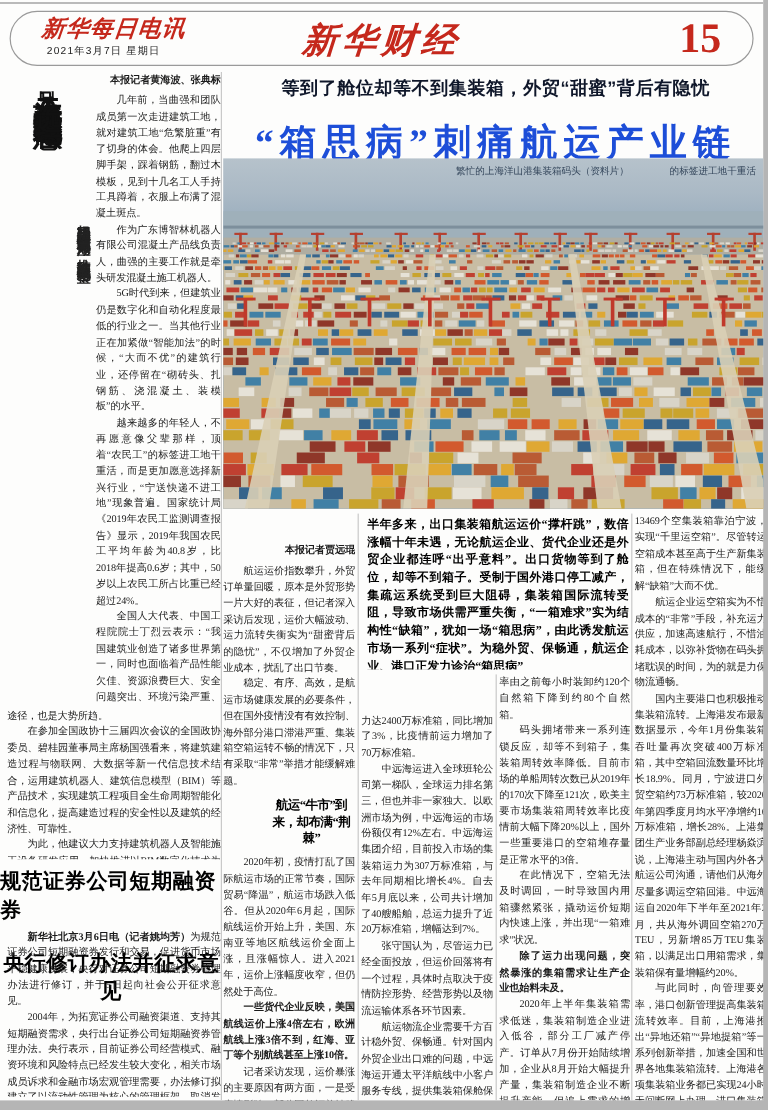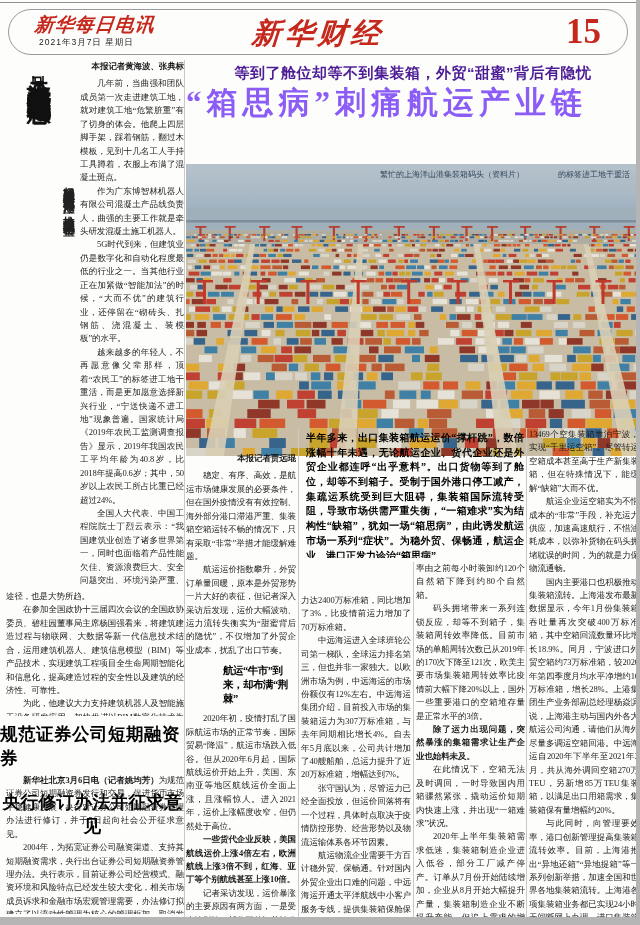--- a/index.html
+++ b/index.html
@@ -24,24 +24,24 @@
   .sb-col{position:absolute;left:80px;top:60px;width:104px;height:527px;overflow:hidden;}
   .sb-wide{position:absolute;left:6px;top:590px;width:178px;height:126px;overflow:hidden;}
 
   
   .reg-h1{position:absolute;left:0;top:722px;width:185px;font-size:17.5px;font-weight:bold;letter-spacing:0.5px;}
   .reg-h2{position:absolute;left:0;top:790px;width:185px;text-align:center;font-size:17.5px;font-weight:bold;letter-spacing:0.5px;}
   .reg-body{position:absolute;left:6px;top:774px;width:178px;height:140px;overflow:hidden;}
 
   
   .kicker{position:absolute;left:186px;top:64px;width:454px;text-align:center;font-size:15px;font-weight:bold;
-    font-family:"Liberation Sans","DejaVu Sans",sans-serif;color:#4c1d95;letter-spacing:0.5px;}
-  .headline{position:absolute;left:186px;top:82px;width:454px;font-size:31px;font-weight:bold;letter-spacing:5px;color:#8b5cf6;}
+    font-family:"Liberation Sans","DejaVu Sans",sans-serif;color:#0f172a;letter-spacing:0.5px;}
+  .headline{position:absolute;left:186px;top:98px;width:454px;text-align:center;font-size:31px;font-weight:bold;letter-spacing:5px;color:#1d4ed8;}
   .photo{position:absolute;left:186px;top:132px;width:454px;height:292px;overflow:hidden;
-    background:linear-gradient(180deg,#b6c2cb 0%,#aab9c5 10%,#9fb1c0 16%,#93a7b8 22%,#8ba0b1 26%);margin-top:32px;}
+    background:linear-gradient(180deg,#b6c2cb 0%,#aab9c5 10%,#9fb1c0 16%,#93a7b8 22%,#8ba0b1 26%);}
   .photo svg{position:absolute;left:0;top:0;}
   .photo-cap{position:absolute;left:0;top:5px;width:100%;display:flex;justify-content:flex-end;gap:34px;padding-right:10px;box-sizing:border-box;
     font-size:8px;color:#33455a;font-family:"Liberation Sans","DejaVu Sans",sans-serif;}
 
   .col{position:absolute;overflow:hidden;}
   .col1{left:186px;top:428px;width:110px;height:489px;margin-top:24px;}
   .col2{left:301px;top:562px;width:110px;height:355px;margin-top:32px;}
   .col3{left:416px;top:562px;width:109px;height:355px;}
   .col4{left:529px;top:428px;width:110px;height:489px;}
   .summary{position:absolute;left:306px;top:431px;width:218px;height:127px;overflow:hidden;
@@ -51,21 +51,21 @@
   .r0{left:184px;top:60px;height:857px;}
   .r1{left:298px;top:428px;height:489px;}
   .r2{left:413px;top:562px;height:355px;}
   .r3{left:526px;top:428px;height:489px;}
 
   
   .para{margin:0;font-size:8.5px;line-height:1.58;text-align:justify;text-indent:2em;color:#1b1b1b;letter-spacing:-0.1px;}
   .para.bold{font-weight:bold;}
   .para.cont{text-indent:0;}
   .para.byline-p{text-indent:0;font-weight:bold;text-align:right;margin-bottom:4px;}
-  .subhead{font-size:10.5px;font-weight:bold;text-align:left;margin:7px 0 6px 0;letter-spacing:-0.5px;color:#000;padding-left:37px;}
+  .subhead{font-size:10.5px;font-weight:bold;text-align:center;margin:7px 0 6px 0;letter-spacing:-0.5px;color:#000;padding-left:37px;}
   .reg-body .para{font-size:8.5px;}
   b{font-weight:bold;}
 </style>
 </head>
 <body>
 
 <div class="page">
 
   <div class="masthead">
     <div class="mh-logo red"><span class="l1">新华每日电讯</span></div>
@@ -1169,38 +1169,38 @@
     <div class="photo-cap">
       <span>繁忙的上海洋山港集装箱码头（资料片）</span>
       <span>的标签进工地干重活</span>
     </div>
   </div>
 
   <div class="summary">半年多来，出口集装箱航运运价“撑杆跳”，数倍涨幅十年未遇，无论航运企业、货代企业还是外贸企业都连呼“出乎意料”。出口货物等到了舱位，却等不到箱子。受制于国外港口停工减产，集疏运系统受到巨大阻碍，集装箱国际流转受阻，导致市场供需严重失衡，“一箱难求”实为结构性“缺箱”，犹如一场“箱思病”，由此诱发航运市场一系列“症状”。为稳外贸、保畅通，航运企业、港口正发力诊治“箱思病”</div>
 
   <div class="col col1">
       <p class="para byline-p">本报记者贾远琨</p>
+      <p class="para">航运运价指数攀升，外贸订单量回暖，原本是外贸形势一片大好的表征，但记者深入采访后发现，运价大幅波动、运力流转失衡实为“甜蜜背后的隐忧”，不仅增加了外贸企业成本，扰乱了出口节奏。</p>
       <p class="para">稳定、有序、高效，是航运市场健康发展的必要条件，但在国外疫情没有有效控制、海外部分港口滞港严重、集装箱空箱运转不畅的情况下，只有采取“非常”举措才能缓解难题。</p>
-      <p class="para">航运运价指数攀升，外贸订单量回暖，原本是外贸形势一片大好的表征，但记者深入采访后发现，运价大幅波动、运力流转失衡实为“甜蜜背后的隐忧”，不仅增加了外贸企业成本，扰乱了出口节奏。</p>
       <div class="subhead">航运“牛市”到来，却布满“荆棘”</div>
       <p class="para">2020年初，疫情打乱了国际航运市场的正常节奏，国际贸易“降温”，航运市场跌入低谷。但从2020年6月起，国际航线运价开始上升，美国、东南亚等地区航线运价全面上涨，且涨幅惊人。进入2021年，运价上涨幅度收窄，但仍然处于高位。</p>
       <p class="para bold">一些货代企业反映，美国航线运价上涨4倍左右，欧洲航线上涨3倍不到，红海、亚丁等个别航线甚至上涨10倍。</p>
       <p class="para">记者采访发现，运价暴涨的主要原因有两方面，一是受疫情影响，部分国外订单转移到疫情得到有效控制的中国，加上国际社会“宅经济”对日用消费品的需求旺盛，外贸出口货量猛增，客观上增加了运输需求；二是国外港口停工减产，作业效率大幅下降，大量船舶在锚地等待泊位，消耗了宝贵的运力资源，也导致大量空集装箱滞留国外，国内严重“缺箱”。</p>
     </div>
   <div class="col col2">
       <p class="para cont">力达2400万标准箱，同比增加了3%，比疫情前运力增加了70万标准箱。</p>
       <p class="para">中远海运进入全球班轮公司第一梯队，全球运力排名第三，但也并非一家独大。以欧洲市场为例，中远海运的市场份额仅有12%左右。中远海运集团介绍，目前投入市场的集装箱运力为307万标准箱，与去年同期相比增长4%。自去年5月底以来，公司共计增加了40艘船舶，总运力提升了近20万标准箱，增幅达到7%。</p>
       <p class="para">张守国认为，尽管运力已经全面投放，但运价回落将有一个过程，具体时点取决于疫情防控形势、经营形势以及物流运输体系各环节因素。</p>
       <p class="para">航运物流企业需要千方百计稳外贸、保畅通。针对国内外贸企业出口难的问题，中远海运开通太平洋航线中小客户服务专线，提供集装箱保舱保价的运输服务，帮助中小企业降低价格波动风险，锁定舱位。借助区块链技术，打造航运和贸易单证云平台，实现了流程优化再造，实现服务“无接触”“无纸化”，全力简化流程，缩短货物放行时间。2021年，中远海运推出全球客户服务提升行动，全力解决包括中国外贸企业在内的全球客户所面临的物流堵点、痛点和难点问题。</p>
     </div>
   <div class="col col3">
       <p class="para cont">率由之前每小时装卸约120个自然箱下降到约80个自然箱。</p>
       <p class="para">码头拥堵带来一系列连锁反应，却等不到箱子，集装箱周转效率降低。目前市场的单船周转次数已从2019年的170次下降至121次，欧美主要市场集装箱周转效率比疫情前大幅下降20%以上，国外一些重要港口的空箱堆存量是正常水平的3倍。</p>
+      <p class="para">在此情况下，空箱无法及时调回，一时导致国内用箱骤然紧张，撬动运价短期内快速上涨，并出现“一箱难求”状况。</p>
       <p class="para bold">除了运力出现问题，突然暴涨的集箱需求让生产企业也始料未及。</p>
-      <p class="para">在此情况下，空箱无法及时调回，一时导致国内用箱骤然紧张，撬动运价短期内快速上涨，并出现“一箱难求”状况。</p>
       <p class="para">2020年上半年集装箱需求低迷，集装箱制造企业进入低谷，部分工厂减产停产。订单从7月份开始陆续增加，企业从8月开始大幅提升产量，集装箱制造企业不断提升产能，但追上需求的增长仍需时间。</p>
     </div>
   <div class="col col4">
       <p class="para cont">13469个空集装箱靠泊宁波，实现“千里运空箱”。尽管转运空箱成本甚至高于生产新集装箱，但在特殊情况下，能缓解“缺箱”大而不优。</p>
       <p class="para">航运企业运空箱实为不惜成本的“非常”手段，补充运力供应，加速高速航行，不惜油耗成本，以弥补货物在码头拥堵耽误的时间，为的就是力保物流通畅。</p>
       <p class="para">国内主要港口也积极推动集装箱流转。上海港发布最新数据显示，今年1月份集装箱吞吐量再次突破400万标准箱，其中空箱回流数量环比增长18.9%。同月，宁波进口外贸空箱约73万标准箱，较2020年第四季度月均水平净增约16万标准箱，增长28%。上港集团生产业务部副总经理杨焱滨说，上海港主动与国内外各大航运公司沟通，请他们从海外尽量多调运空箱回港。中远海运自2020年下半年至2021年2月，共从海外调回空箱270万TEU，另新增85万TEU集装箱，以满足出口用箱需求，集装箱保有量增幅约20%。</p>
       <p class="para">与此同时，向管理要效率，港口创新管理提高集装箱流转效率。目前，上海港推出“异地还箱”“异地提箱”等一系列创新举措，加速全国和世界各地集装箱流转。上海港各项集装箱业务都已实现24小时无间断网上办理，进口集装箱卸船后，口岸手续齐全的进口货物可一小时内完成码头提离。</p>
     </div>
 
   <div class="vrule r0"></div>

